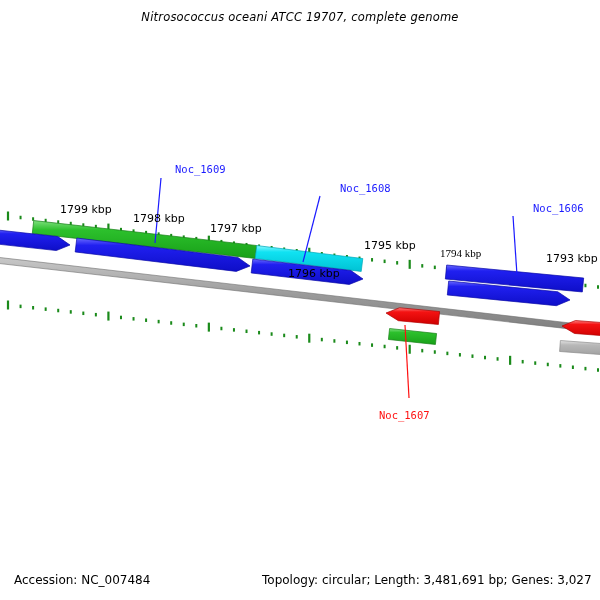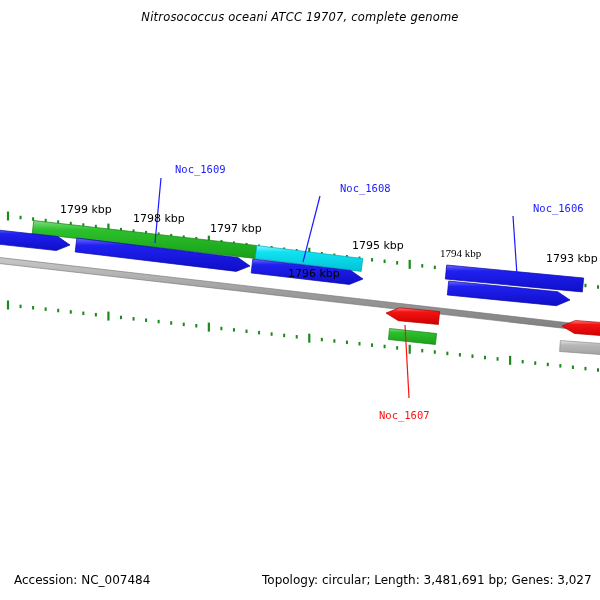--- a/index.html
+++ b/index.html
@@ -226,21 +226,21 @@
         <line x1="513" y1="216" x2="517" y2="275" stroke="#1a1aff" stroke-width="1.2"></line>
         <line x1="409" y1="398" x2="405" y2="325" stroke="#ff1111" stroke-width="1.2"></line>
       </g>
   </svg>
 
   <div id="ruler-label-layer">
       <div class="ruler-label" style="left: 60px; top: 203px;">1799 kbp</div>
       <div class="ruler-label" style="left: 133px; top: 212px;">1798 kbp</div>
       <div class="ruler-label" style="left: 210px; top: 222px;">1797 kbp</div>
       <div class="ruler-label" style="left: 288px; top: 231px; margin-top: 36px;">1796 kbp</div>
-      <div class="ruler-label" style="left: 352px; top: 239px;">1795 kbp</div>
+      <div class="ruler-label" style="left: 364px; top: 239px;">1795 kbp</div>
       <div class="ruler-label" style="left: 440px; top: 247px; font-family: Liberation Serif, serif;">1794 kbp</div>
       <div class="ruler-label" style="left: 518px; top: 252px; padding-left: 28px;">1793 kbp</div>
     </div>
   <div id="gene-label-layer">
       <div class="gene-label fwd" style="left: 131px; top: 163px;">Noc_1609</div>
       <div class="gene-label fwd" style="left: 296px; top: 182px;">Noc_1608</div>
       <div class="gene-label fwd" style="left: 489px; top: 202px;">Noc_1606</div>
       <div class="gene-label rev" style="left: 379px; top: 409px;">Noc_1607</div>
     </div>
 

